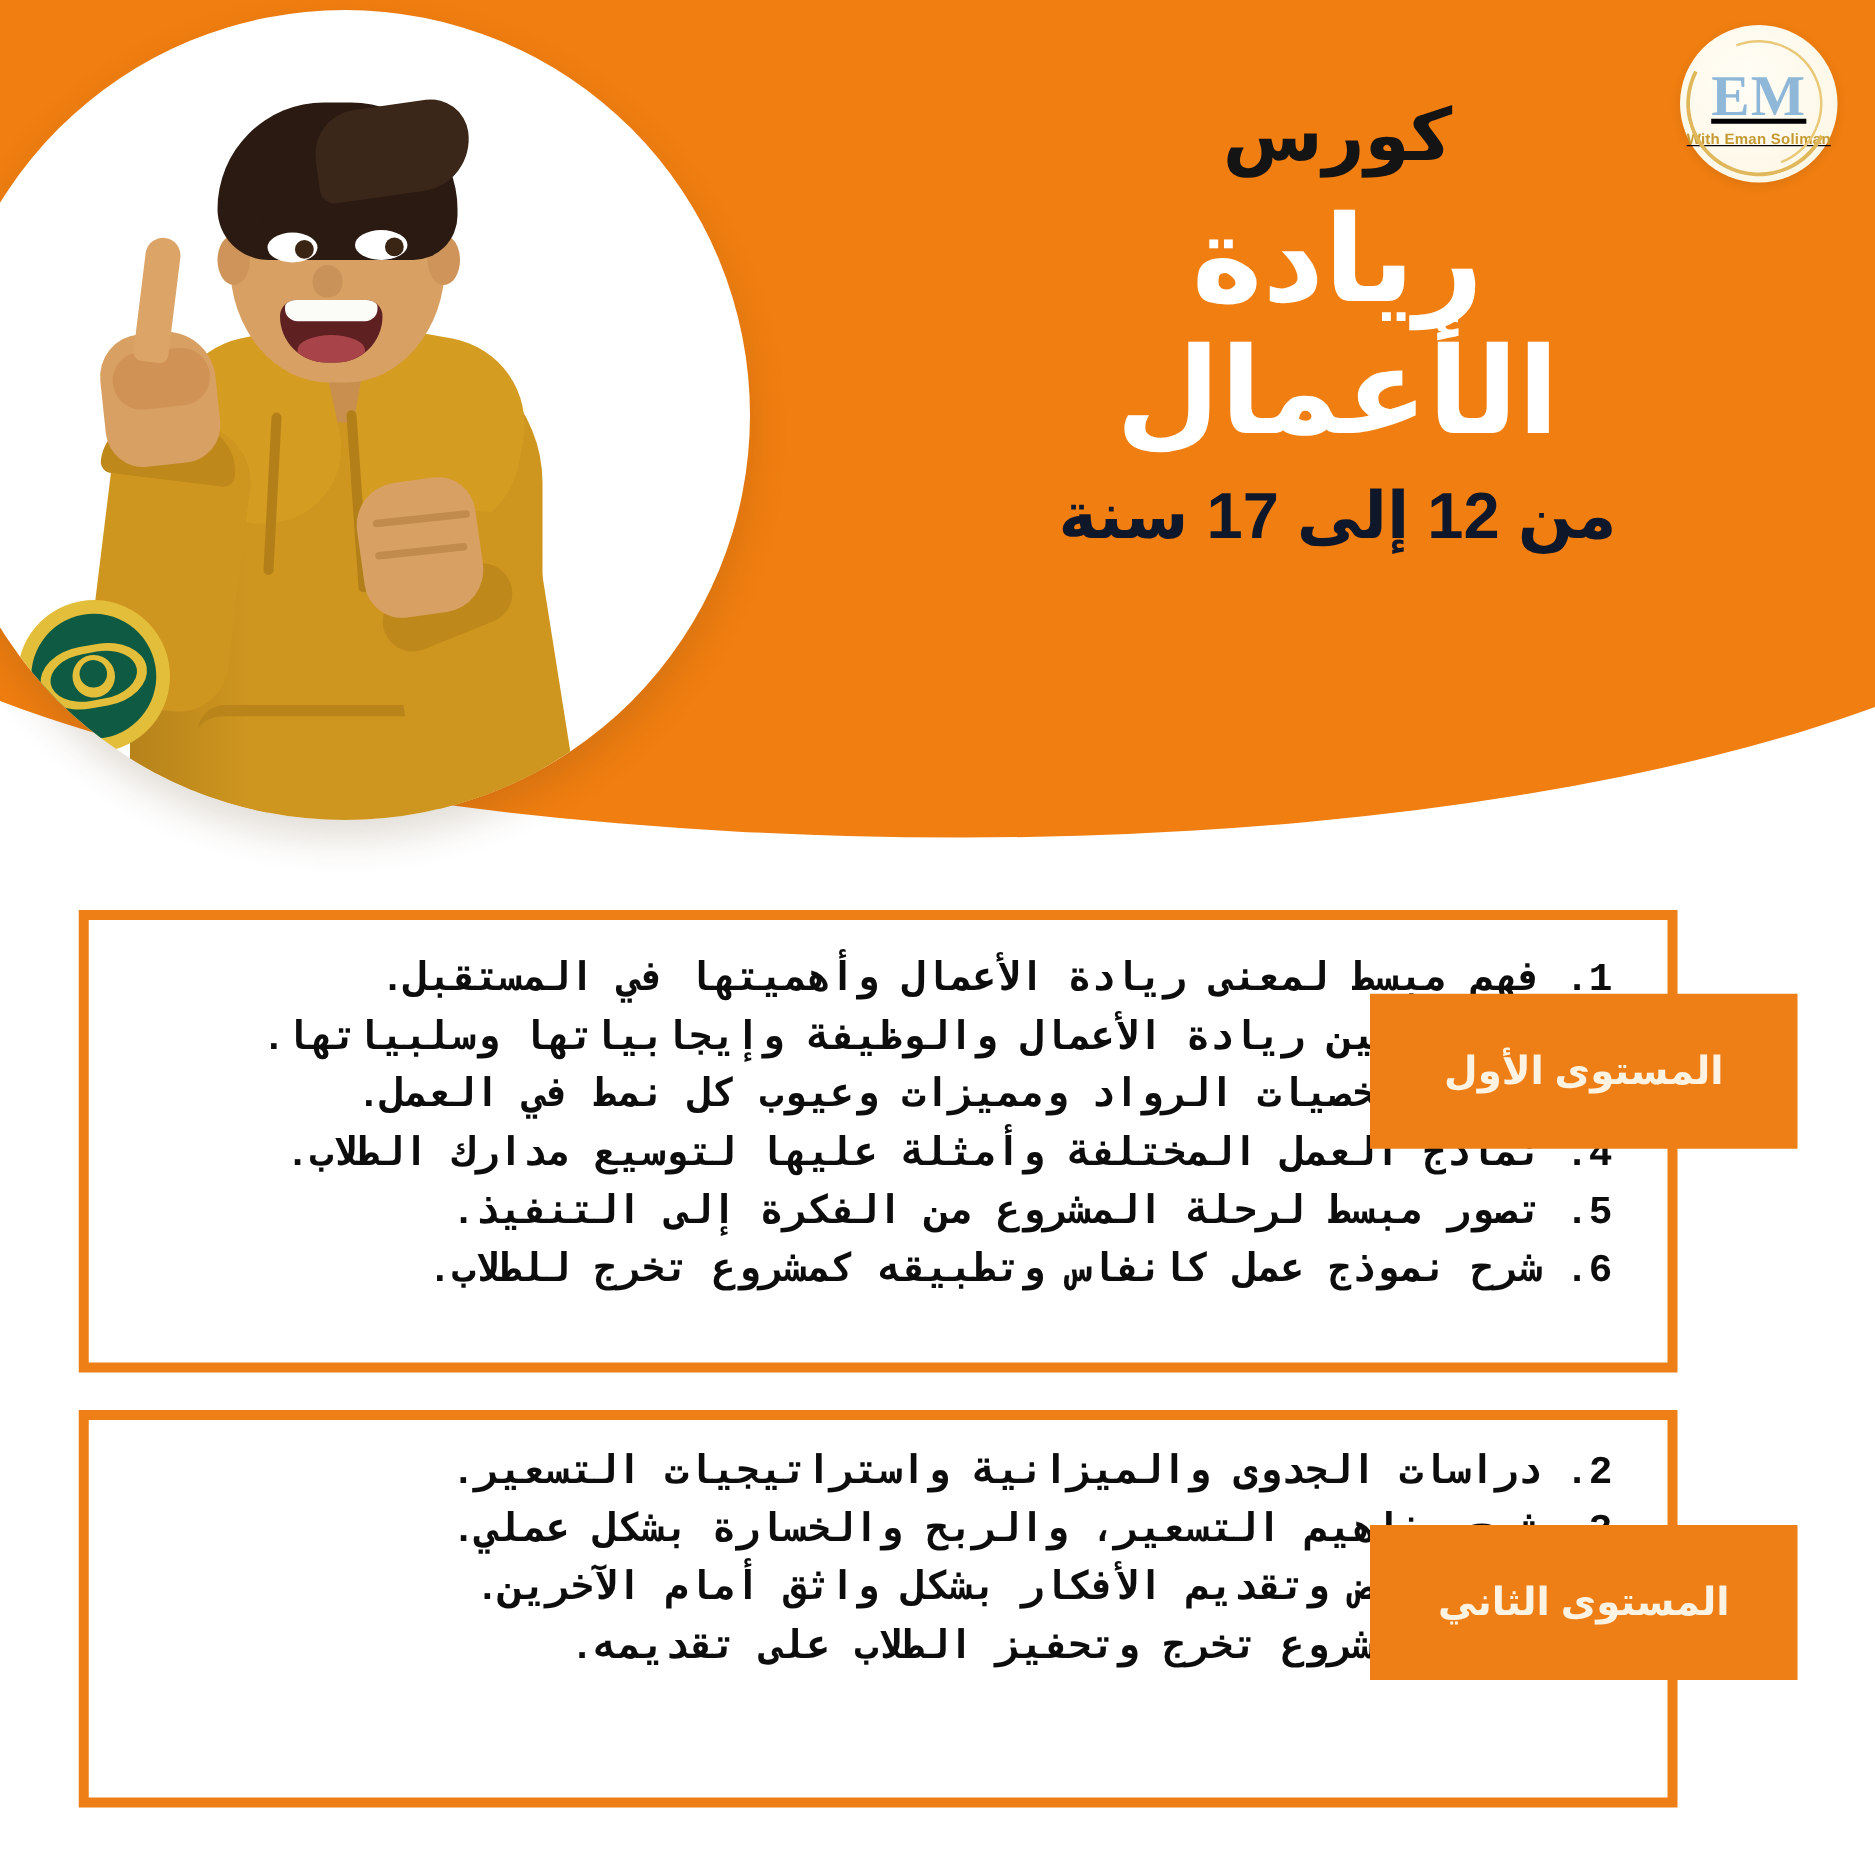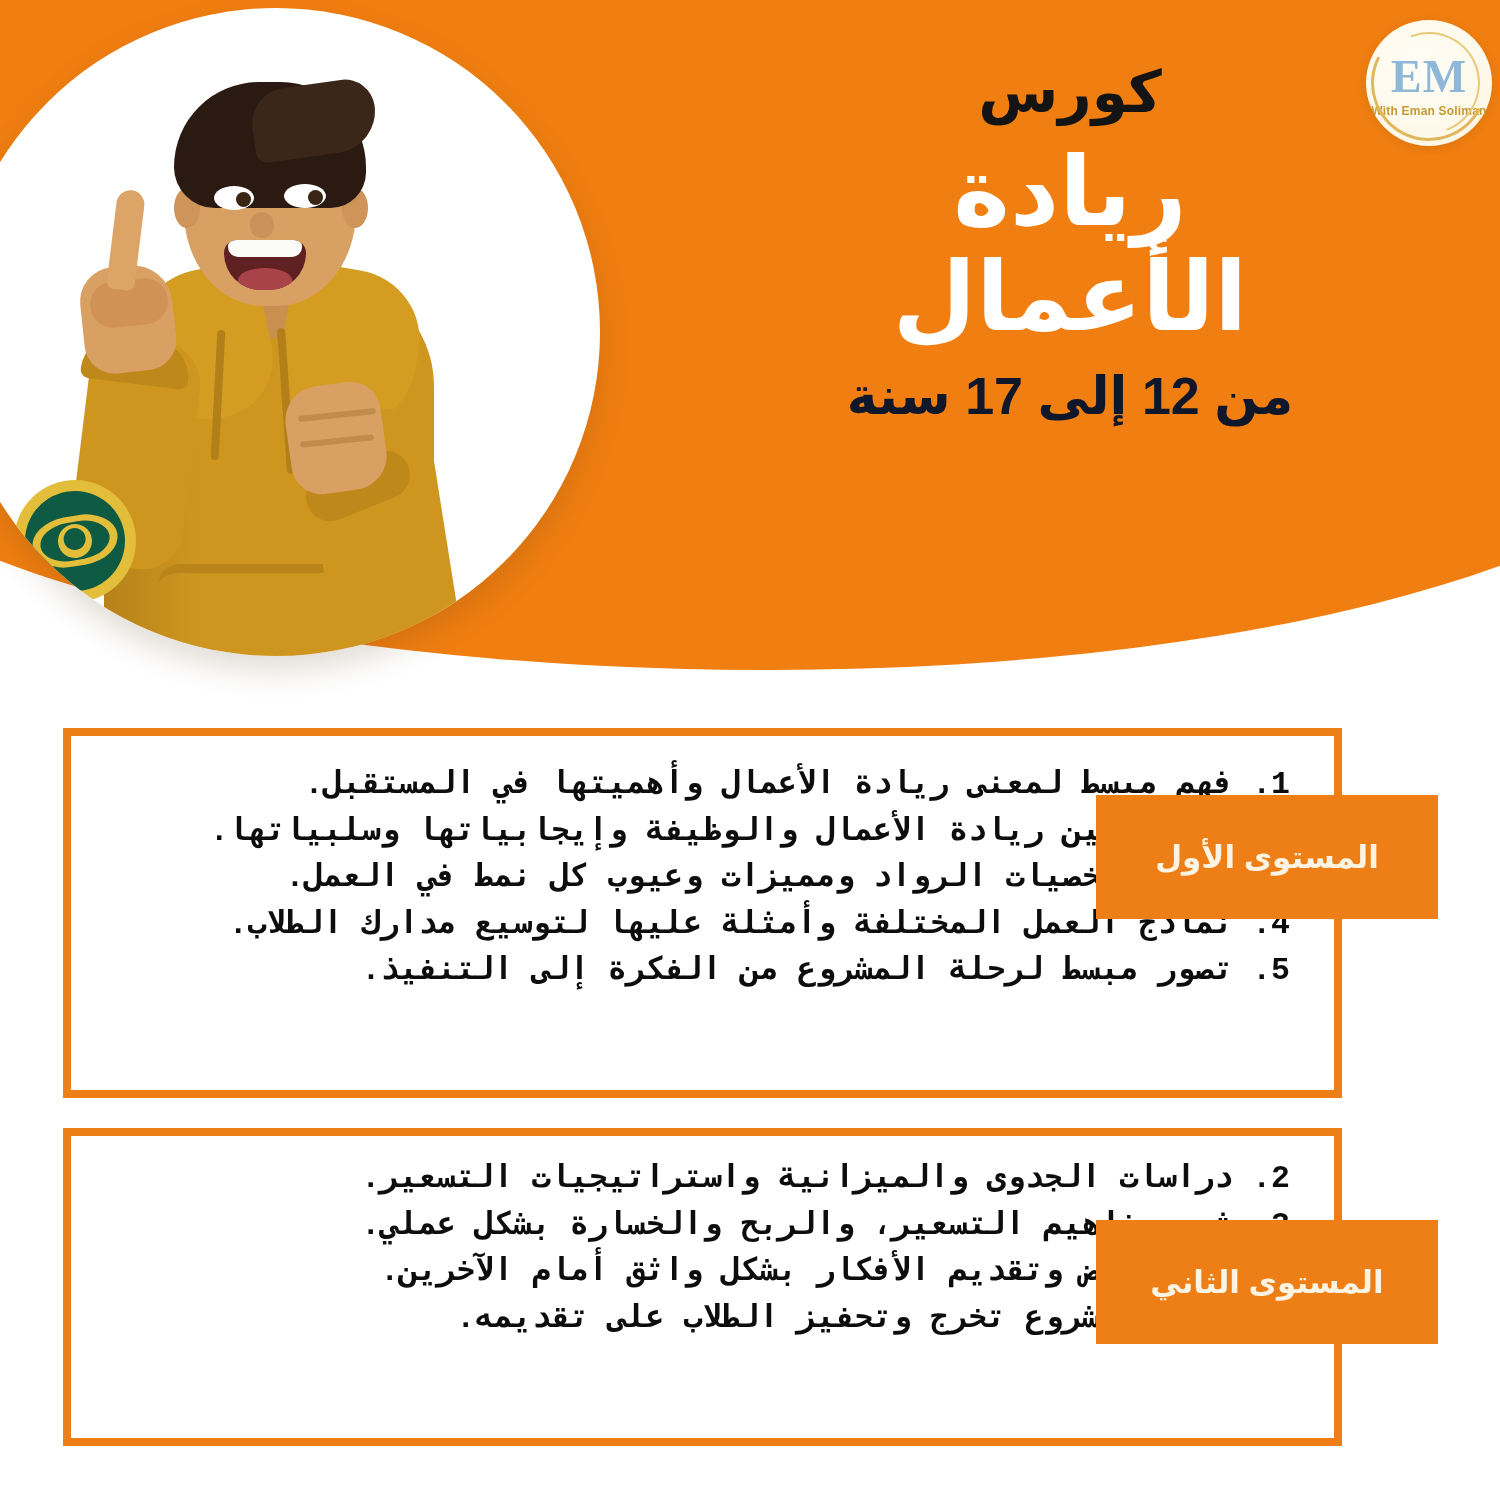--- a/index.html
+++ b/index.html
@@ -155,26 +155,27 @@
   }
   .patch-eye-in{
     position:absolute;left:26px;top:42px;width:70px;height:38px;
     background:#0E5A42;border-radius:50%/60%;
   }
   .patch-iris{position:absolute;left:44px;top:44px;width:34px;height:34px;border-radius:50%;background:#E3BE3A;}
   .patch-pupil{position:absolute;left:50px;top:48px;width:22px;height:22px;border-radius:50%;background:#0E5A42;}
 
   
   .logo{
-    position:absolute;right:8px;top:20px;width:126px;height:126px;
+    position:absolute;right:30px;top:20px;width:126px;height:126px;
     border-radius:50%;
     background:radial-gradient(circle at 42% 36%,#fffdf6 0%,#fdf8e8 70%,#f7efd9 100%);
     z-index:5;
     display:flex;flex-direction:column;align-items:center;justify-content:center;
     box-shadow:0 2px 8px rgba(120,80,20,.18);
+    text-decoration:underline;
   }
   .logo-swoosh{
     position:absolute;inset:5px;border-radius:50%;
     border:3px solid #E0B75A;
     border-top-color:transparent;border-right-color:transparent;
     transform:rotate(-18deg);
   }
   .logo-swoosh2{
     position:absolute;inset:12px;border-radius:50%;
     border:2px solid #E9C878;
@@ -191,21 +192,21 @@
     letter-spacing:.2px;white-space:nowrap;
   }
 
   
   .header-text{
     position:absolute;right:120px;top:62px;width:620px;
     text-align:center;direction:rtl;z-index:4;
   }
   .kicker{
     font-size:58px;font-weight:700;color:#141414;line-height:1.05;
-    margin:0 0 16px 0;
+    margin:17px 0 16px 0;
   }
   .title{
     font-size:96px;font-weight:700;color:#ffffff;line-height:1.10;
     margin:16px;letter-spacing:-1px;
   }
   .agerange{
     font-size:52px;font-weight:700;color:#0f172a;line-height:1.1;
     margin:18px 0 0 0;
   }
 
@@ -311,20 +312,21 @@
   </div>
 
   <div class="section sec1">
     <div class="listbox">
       <ul class="list">
         <li>1. فهم مبسط لمعنى ريادة الأعمال وأهميتها في المستقبل.</li>
         <li>2. الفرق بين ريادة الأعمال والوظيفة وإيجابياتها وسلبياتها.</li>
         <li>3. أنماط شخصيات الرواد ومميزات وعيوب كل نمط في العمل.</li>
         <li>4. نماذج العمل المختلفة وأمثلة عليها لتوسيع مدارك الطلاب.</li>
         <li>5. تصور مبسط لرحلة المشروع من الفكرة إلى التنفيذ.</li>
+        <li>6. شرح نموذج عمل كانفاس وتطبيقه كمشروع تخرج للطلاب.</li>
       </ul>
     </div>
     <div class="badge badge1">
       <span>المستوى الأول</span>
     </div>
   </div>
 
   <div class="section sec2">
     <div class="listbox">
       <ul class="list">

